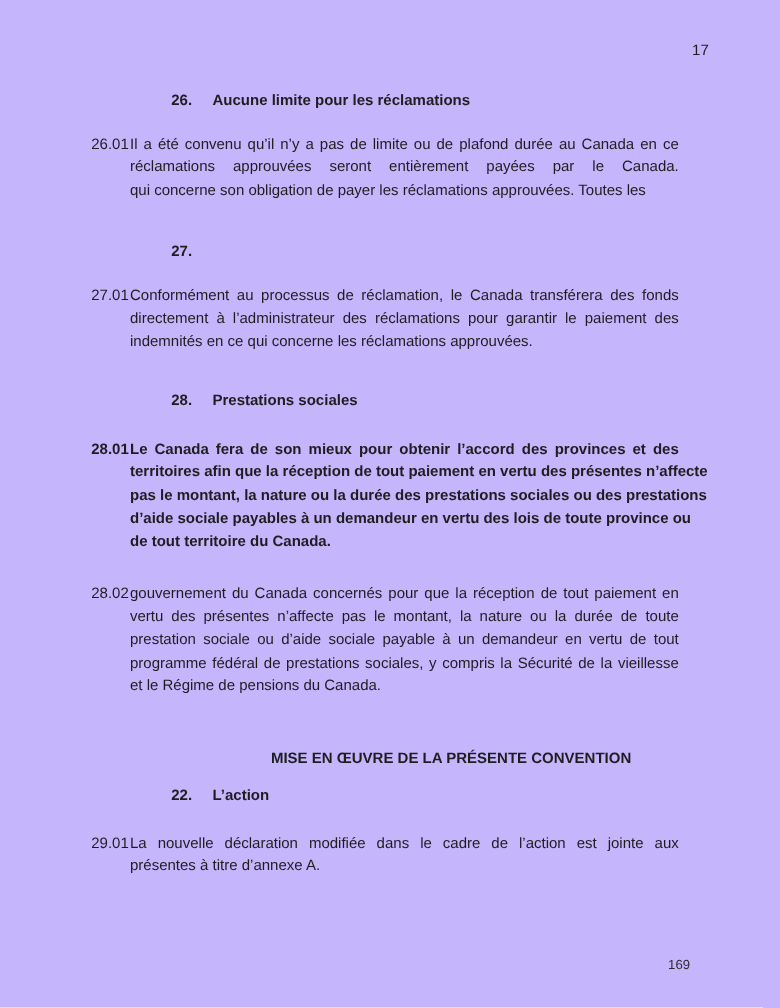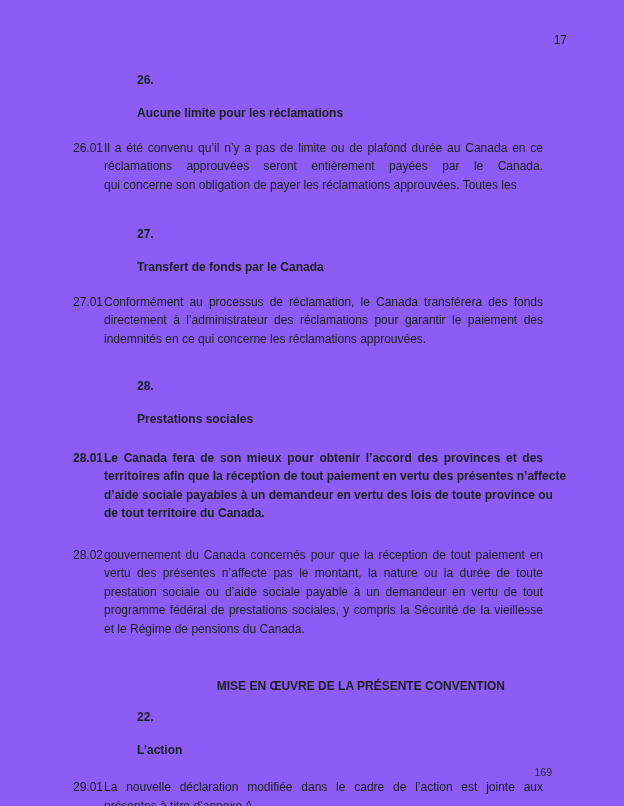--- a/index.html
+++ b/index.html
@@ -4,21 +4,21 @@
 <style>
   html, body {
     margin: 0;
     padding: 0;
     background: #ffffff;
   }
   .page {
     position: relative;
     width: 624px;
     height: 806px;
-    background: #8b5cf6;
+    background: #c4b5fd;
     font-family: "Liberation Sans", sans-serif;
     color: #1e1e1e;
     overflow: hidden;
   }
   .page-number-top {
     position: absolute;
     top: 33px;
     right: 57px;
     font-size: 12px;
     line-height: 14px;
@@ -37,21 +37,20 @@
     top: 0;
     width: 470px;
   }
   .heading {
     display: flex;
     padding-left: 64px;
     font-weight: 700;
     font-size: 12px;
     line-height: 18.5px;
     white-space: nowrap;
-    flex-direction: column;
   }
   .heading .hnum {
     flex: 0 0 33px;
   }
   .part-heading {
     font-weight: 700;
     font-size: 12px;
     line-height: 18.5px;
     text-align: right;
     padding-right: 38px;
@@ -108,21 +107,20 @@
       <span class="pnum">26.01</span>
       <div class="ptxt">
           <div class="line">Il a été convenu qu’il n’y a pas de limite ou de plafond durée au Canada en ce</div>
           <div class="line">réclamations approuvées seront entièrement payées par le Canada.</div>
           <div class="line">qui concerne son obligation de payer les réclamations approuvées. Toutes les</div>
         </div>
     </div>
 
     <div class="heading s27">
       <span class="hnum">27.</span>
-      <span class="htitle">Transfert de fonds par le Canada</span>
     </div>
 
     <div class="para p2701">
       <span class="pnum">27.01</span>
       <div class="ptxt">
           <div class="line">Conformément au processus de réclamation, le Canada transférera des fonds</div>
           <div class="line">directement à l’administrateur des réclamations pour garantir le paiement des</div>
           <div class="line">indemnités en ce qui concerne les réclamations approuvées.</div>
         </div>
     </div>
@@ -130,20 +128,21 @@
     <div class="heading s28">
       <span class="hnum">28.</span>
       <span class="htitle">Prestations sociales</span>
     </div>
 
     <div class="para p2801">
       <span class="pnum">28.01</span>
       <div class="ptxt">
           <div class="line">Le Canada fera de son mieux pour obtenir l’accord des provinces et des</div>
           <div class="line">territoires afin que la réception de tout paiement en vertu des présentes n’affecte</div>
+          <div class="line">pas le montant, la nature ou la durée des prestations sociales ou des prestations</div>
           <div class="line">d’aide sociale payables à un demandeur en vertu des lois de toute province ou</div>
           <div class="line">de tout territoire du Canada.</div>
         </div>
     </div>
 
     <div class="para p2802">
       <span class="pnum">28.02</span>
       <div class="ptxt">
           <div class="line">gouvernement du Canada concernés pour que la réception de tout paiement en</div>
           <div class="line">vertu des présentes n’affecte pas le montant, la nature ou la durée de toute</div>

